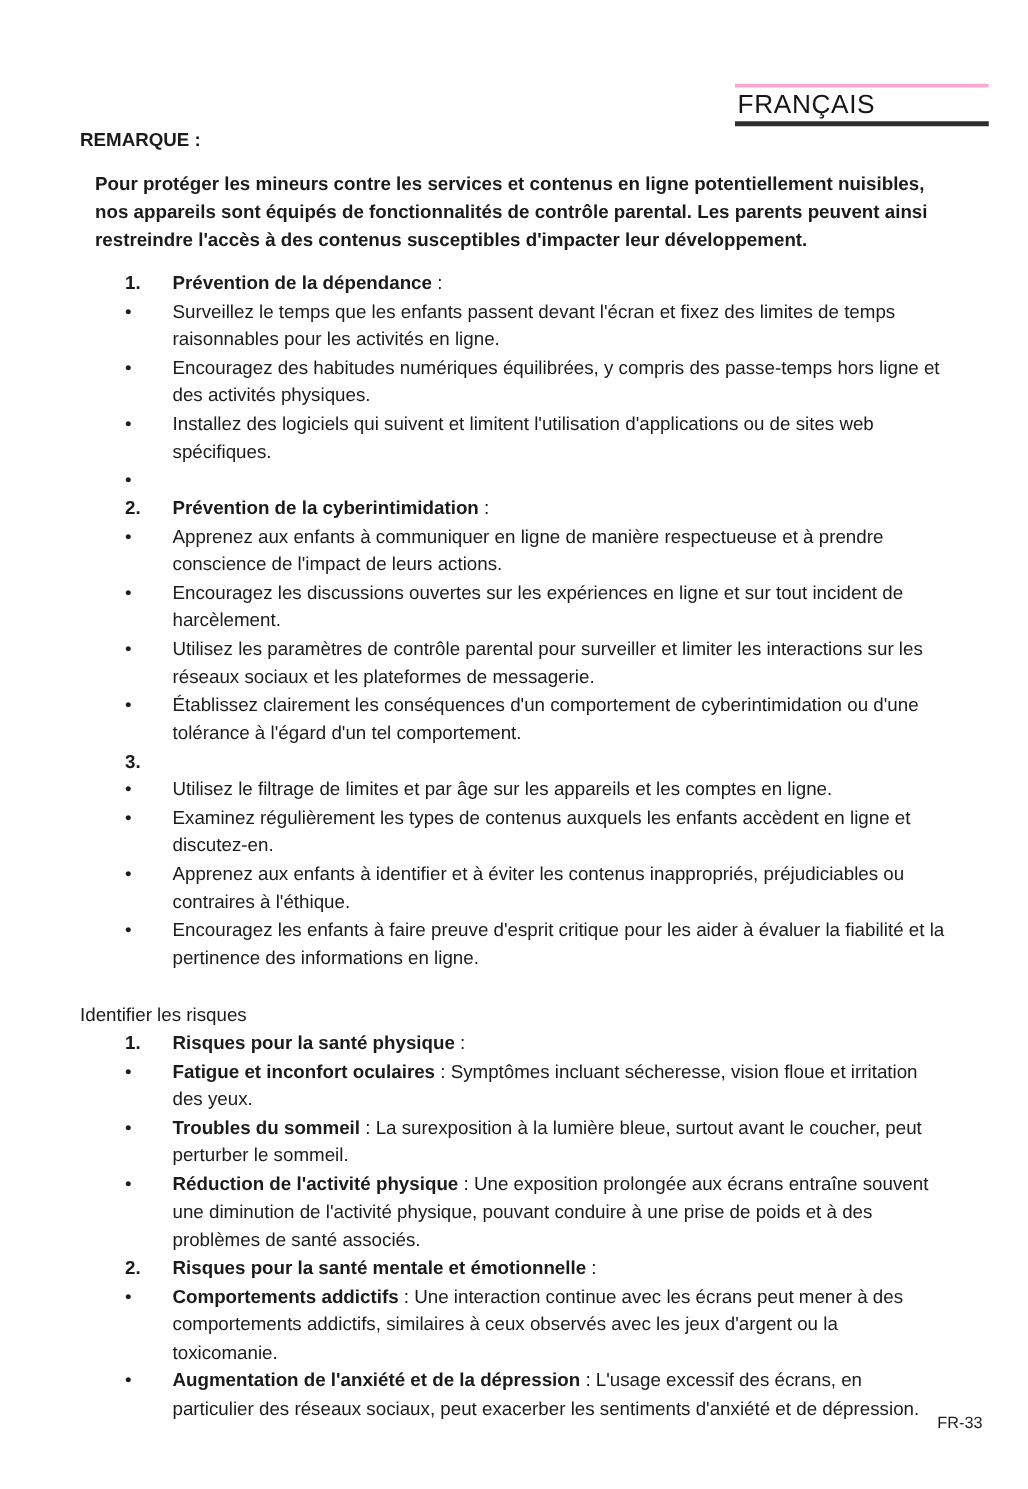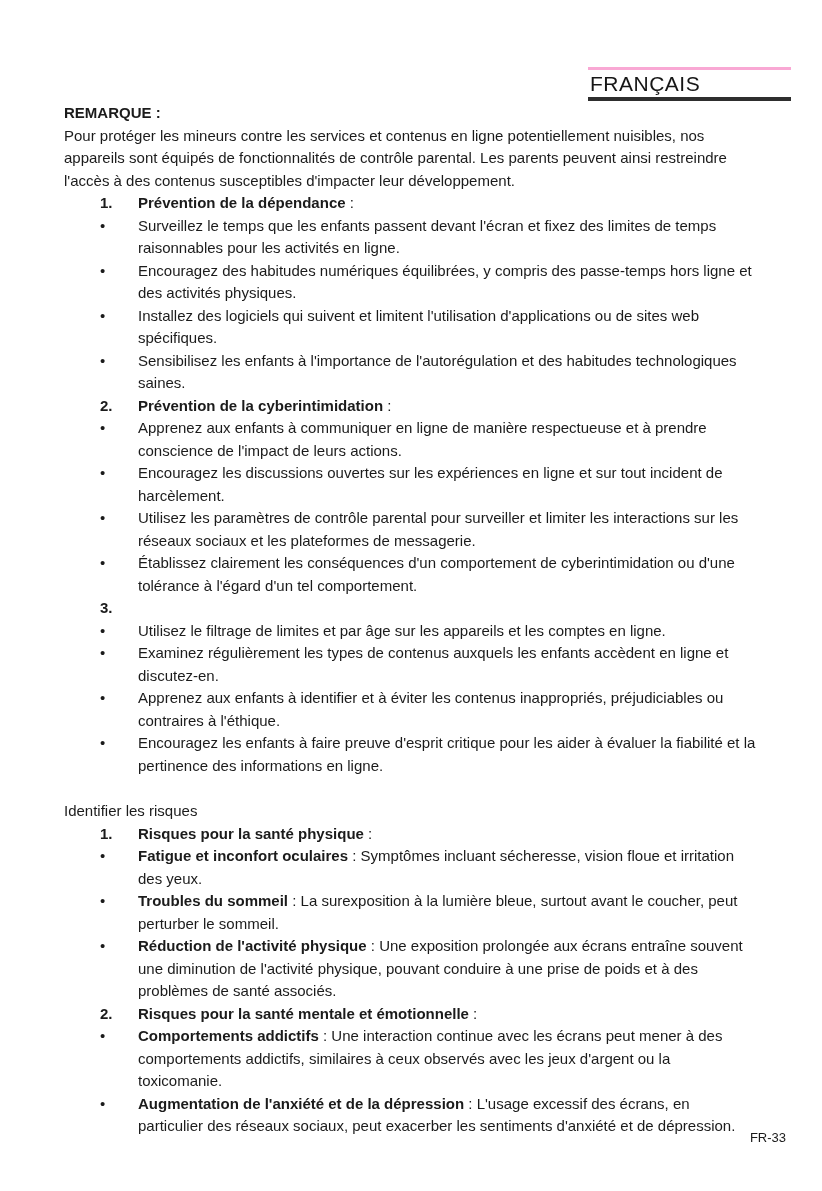--- a/index.html
+++ b/index.html
@@ -33,21 +33,21 @@
     color: #161616;
   }
   .content {
     position: absolute;
     top: 102px;
     left: 0;
     width: 816px;
     padding: 0 60px 0 64px;
   }
   .note-title { font-weight: bold; }
-  .intro { margin: 0; }
+  .intro { margin: 12px; font-weight: bold; }
   .list { margin: 0; }
   .li { display: flex; }
   .li .mk {
     flex: 0 0 38px;
     padding-left: 36px;
     box-sizing: content-box;
   }
   .li.num .mk { font-weight: bold; }
   .li .tx { flex: 1 1 auto; }
   .li .tx b { font-weight: bold; }
@@ -87,21 +87,20 @@
       <div class="li bul">
           <span class="mk">•</span>
           <div class="tx"><b></b><span>Encouragez des habitudes numériques équilibrées, y compris des passe-temps hors ligne et des activités physiques.</span></div>
         </div>
       <div class="li bul">
           <span class="mk">•</span>
           <div class="tx"><b></b><span>Installez des logiciels qui suivent et limitent l'utilisation d'applications ou de sites web spécifiques.</span></div>
         </div>
       <div class="li bul">
           <span class="mk">•</span>
-          <div class="tx"><b></b><span>Sensibilisez les enfants à l'importance de l'autorégulation et des habitudes technologiques saines.</span></div>
         </div>
       <div class="li num">
           <span class="mk">2.</span>
           <div class="tx"><b>Prévention de la cyberintimidation</b><span> :</span></div>
         </div>
       <div class="li bul">
           <span class="mk">•</span>
           <div class="tx"><b></b><span>Apprenez aux enfants à communiquer en ligne de manière respectueuse et à prendre conscience de l'impact de leurs actions.</span></div>
         </div>
       <div class="li bul">

